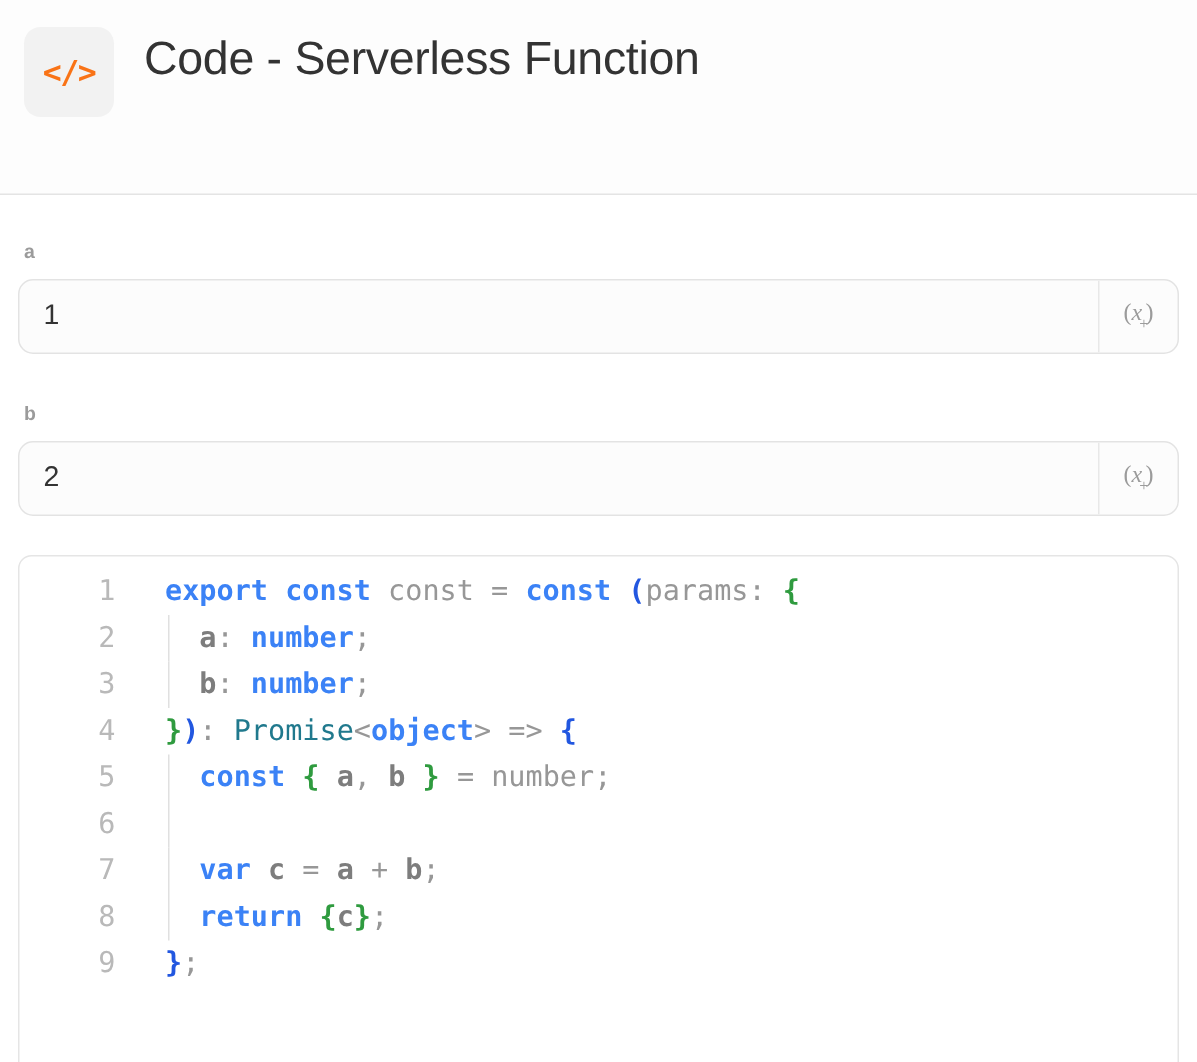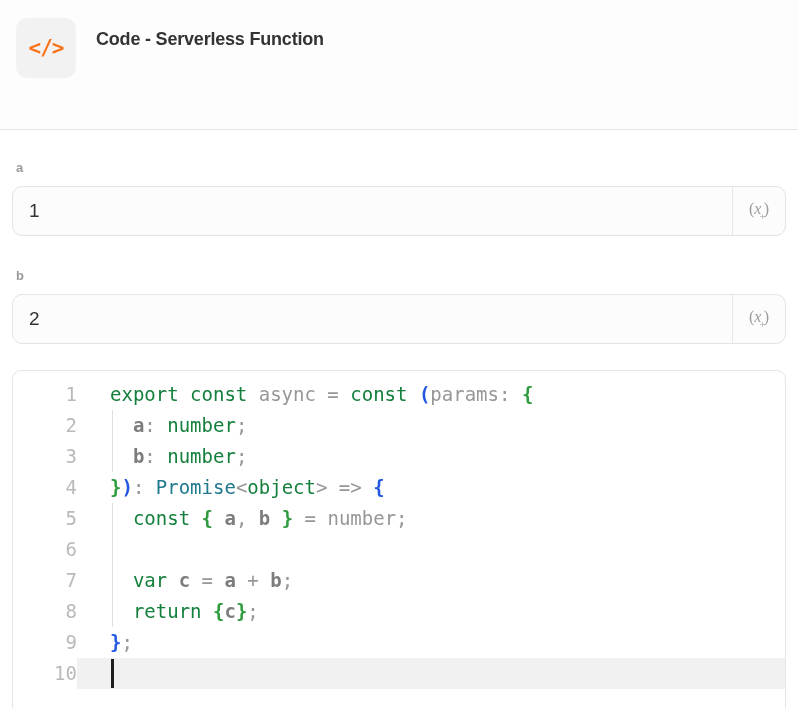--- a/index.html
+++ b/index.html
@@ -27,21 +27,21 @@
     border-radius: 11px;
     display: flex; align-items: center; justify-content: center;
     color: #f97316;
     font-family: "DejaVu Sans Mono", monospace;
     font-weight: 700; font-size: 21px;
     letter-spacing: -1px;
     flex: 0 0 auto;
   }
   .header-text { margin-left: 20px; padding-top: 4px; }
   .title {
-    font-size: 18px; font-weight: 700; color: #333333;
+    font-size: 31px; font-weight: 400; color: #333333;
     letter-spacing: -0.2px; line-height: 34px;
   }
   .subtitle { margin-top: 13px; font-size: 18px; color: #a6a6a6; line-height: 22px; }
 
   
   .fields { padding: 0 12px; }
   .field-label {
     margin: 30px 4px 11px 4px;
     font-size: 13px; font-weight: 600; color: #9b9b9b;
     line-height: 15px;
@@ -103,21 +103,21 @@
   .line.active .code { background: #f1f1f1; }
   .code.guide::before {
     content: "";
     position: absolute; left: 35px; top: 0; bottom: 0;
     width: 1px; background: #e0e0e0;
   }
   .caret {
     position: absolute; left: 34px; top: 1px; bottom: 1px;
     width: 3px; background: #1f1f1f;
   }
-  .tk-kw   { color: #15803d; font-weight: 400; }
+  .tk-kw   { color: #3b82f6; font-weight: 700; }
   .tk-type { color: #20798d; font-weight: 400; }
   .tk-var  { color: #7d7d7d; font-weight: 700; }
   .tk-txt  { color: #979797; }
   .tk-b1   { color: #2257e0; font-weight: 700; }
   .tk-b2   { color: #2f9b3f; font-weight: 700; }
 </style>
 </head>
 <body>
 
 <div class="header">
@@ -145,21 +145,21 @@
     <button class="connect-btn">
       <span><span>(</span><span class="cx">x</span><span class="sub">+</span><span>)</span></span>
     </button>
   </div>
 
 </div>
 
 <div class="editor">
     <div class="line">
       <div class="gutter">1</div>
-      <div class="code"><span class="tk-kw">export</span><span class="tk-txt"> </span><span class="tk-kw">const</span><span class="tk-txt"> async = </span><span class="tk-kw">const</span><span class="tk-txt"> </span><span class="tk-b1">(</span><span class="tk-txt">params: </span><span class="tk-b2">{</span></div>
+      <div class="code"><span class="tk-kw">export</span><span class="tk-txt"> </span><span class="tk-kw">const</span><span class="tk-txt"> const = </span><span class="tk-kw">const</span><span class="tk-txt"> </span><span class="tk-b1">(</span><span class="tk-txt">params: </span><span class="tk-b2">{</span></div>
     </div>
     <div class="line">
       <div class="gutter">2</div>
       <div class="code guide"><span class="tk-txt">  </span><span class="tk-var">a</span><span class="tk-txt">: </span><span class="tk-kw">number</span><span class="tk-txt">;</span></div>
     </div>
     <div class="line">
       <div class="gutter">3</div>
       <div class="code guide"><span class="tk-txt">  </span><span class="tk-var">b</span><span class="tk-txt">: </span><span class="tk-kw">number</span><span class="tk-txt">;</span></div>
     </div>
     <div class="line">
@@ -179,17 +179,13 @@
       <div class="code guide"><span class="tk-txt">  </span><span class="tk-kw">var</span><span class="tk-txt"> </span><span class="tk-var">c</span><span class="tk-txt"> = </span><span class="tk-var">a</span><span class="tk-txt"> + </span><span class="tk-var">b</span><span class="tk-txt">;</span></div>
     </div>
     <div class="line">
       <div class="gutter">8</div>
       <div class="code guide"><span class="tk-txt">  </span><span class="tk-kw">return</span><span class="tk-txt"> </span><span class="tk-b2">{</span><span class="tk-var">c</span><span class="tk-b2">}</span><span class="tk-txt">;</span></div>
     </div>
     <div class="line">
       <div class="gutter">9</div>
       <div class="code"><span class="tk-b1">}</span><span class="tk-txt">;</span></div>
     </div>
-    <div class="line active">
-      <div class="gutter">10</div>
-      <div class="code"><span class="caret"></span></div>
-    </div>
   </div>
 
 </body></html>

